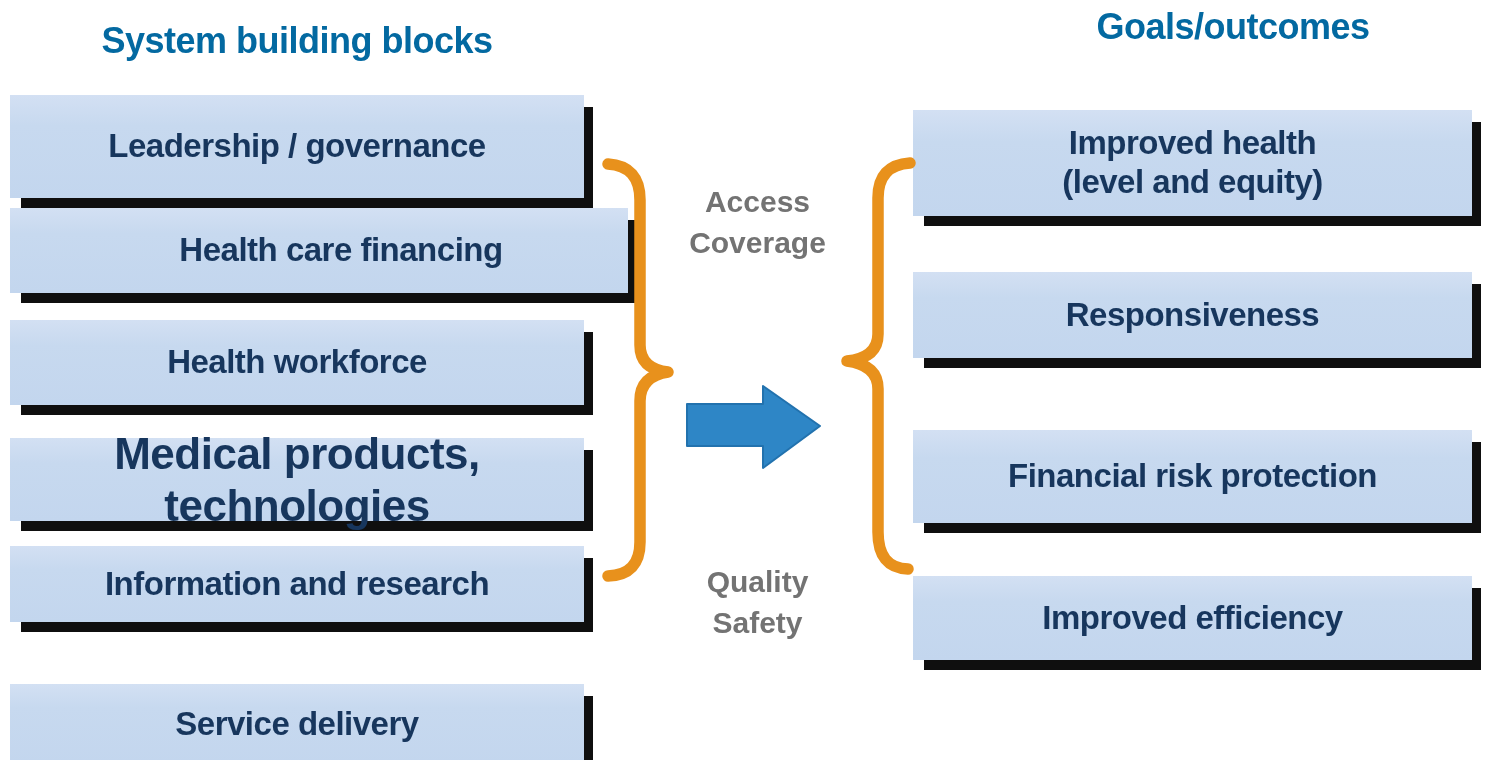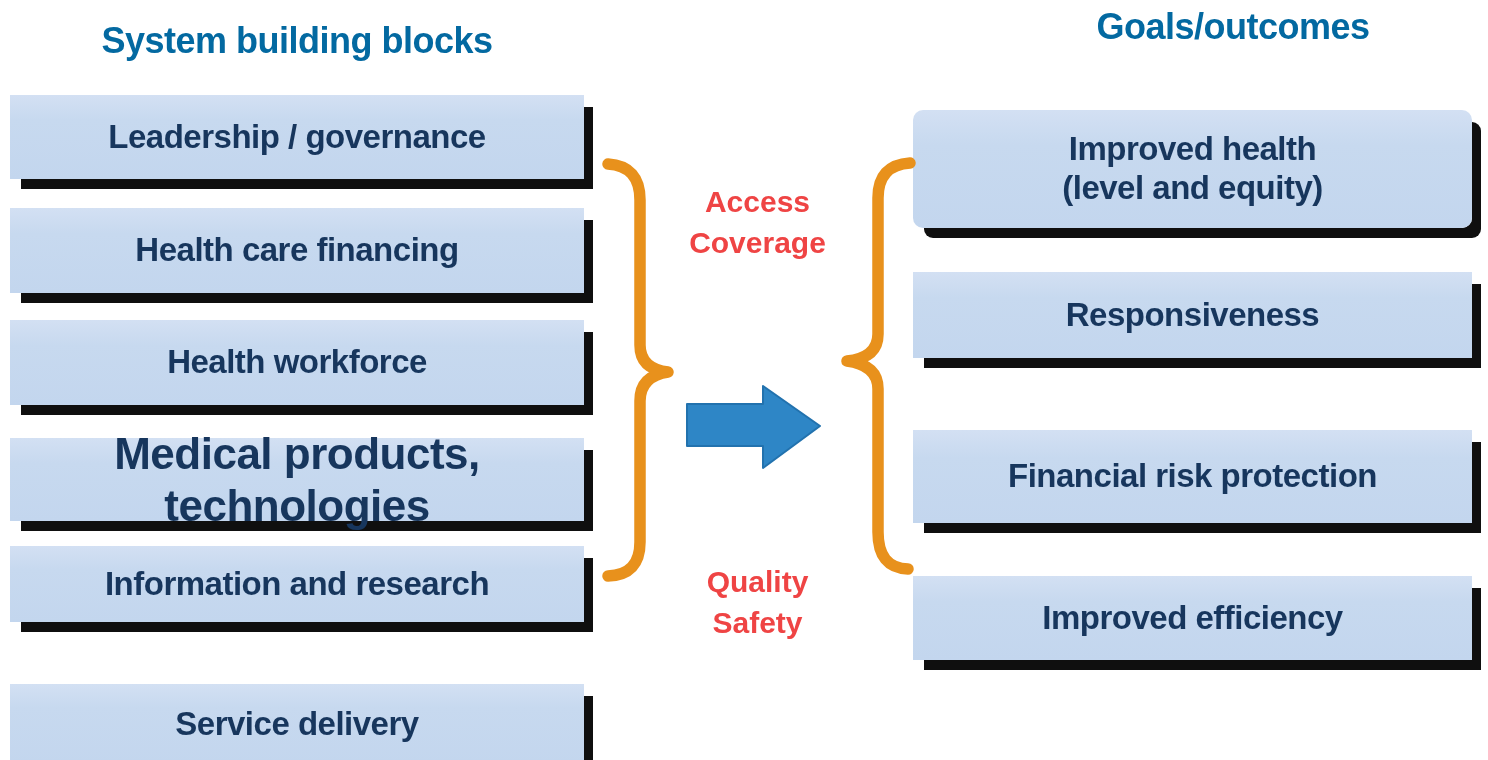--- a/index.html
+++ b/index.html
@@ -34,40 +34,40 @@
     text-align: center;
     font-weight: bold;
     font-size: 33px;
     letter-spacing: -0.5px;
     color: #17365d;
     white-space: pre-line;
     line-height: 1.18;
   }
   
   .lb { left: 10px; width: 574px; }
-  .lb1 { top: 95px;  height: 84px; }
-  .lb2 { top: 208px; height: 85px; }
+  .lb1 { top: 95px;  height: 103px; }
+  .lb2 { top: 208px; height: 85px; padding-left: 44px; }
   .lb3 { top: 320px; height: 85px; }
   .lb4 { top: 438px; height: 83px; font-size: 44px; }
   .lb5 { top: 546px; height: 76px; }
   .lb6 { top: 684px; height: 80px; }
   
   .rb { left: 913px; width: 559px; }
-  .rb1 { top: 110px; height: 118px; border-radius: 10px; }
+  .rb1 { top: 110px; height: 106px; }
   .rb2 { top: 272px; height: 86px; }
   .rb3 { top: 430px; height: 93px; }
   .rb4 { top: 576px; height: 84px; }
   .mid-label {
     position: absolute;
     left: 640px;
     width: 235px;
     text-align: center;
     font-weight: bold;
     font-size: 30px;
-    color: #ef4444;
+    color: #737373;
     white-space: pre-line;
     line-height: 1.35;
   }
   .mid-label.top { top: 182px; }
   .mid-label.bottom { top: 562px; }
   .shape { position: absolute; }
 </style>
 </head>
 <body>
 

